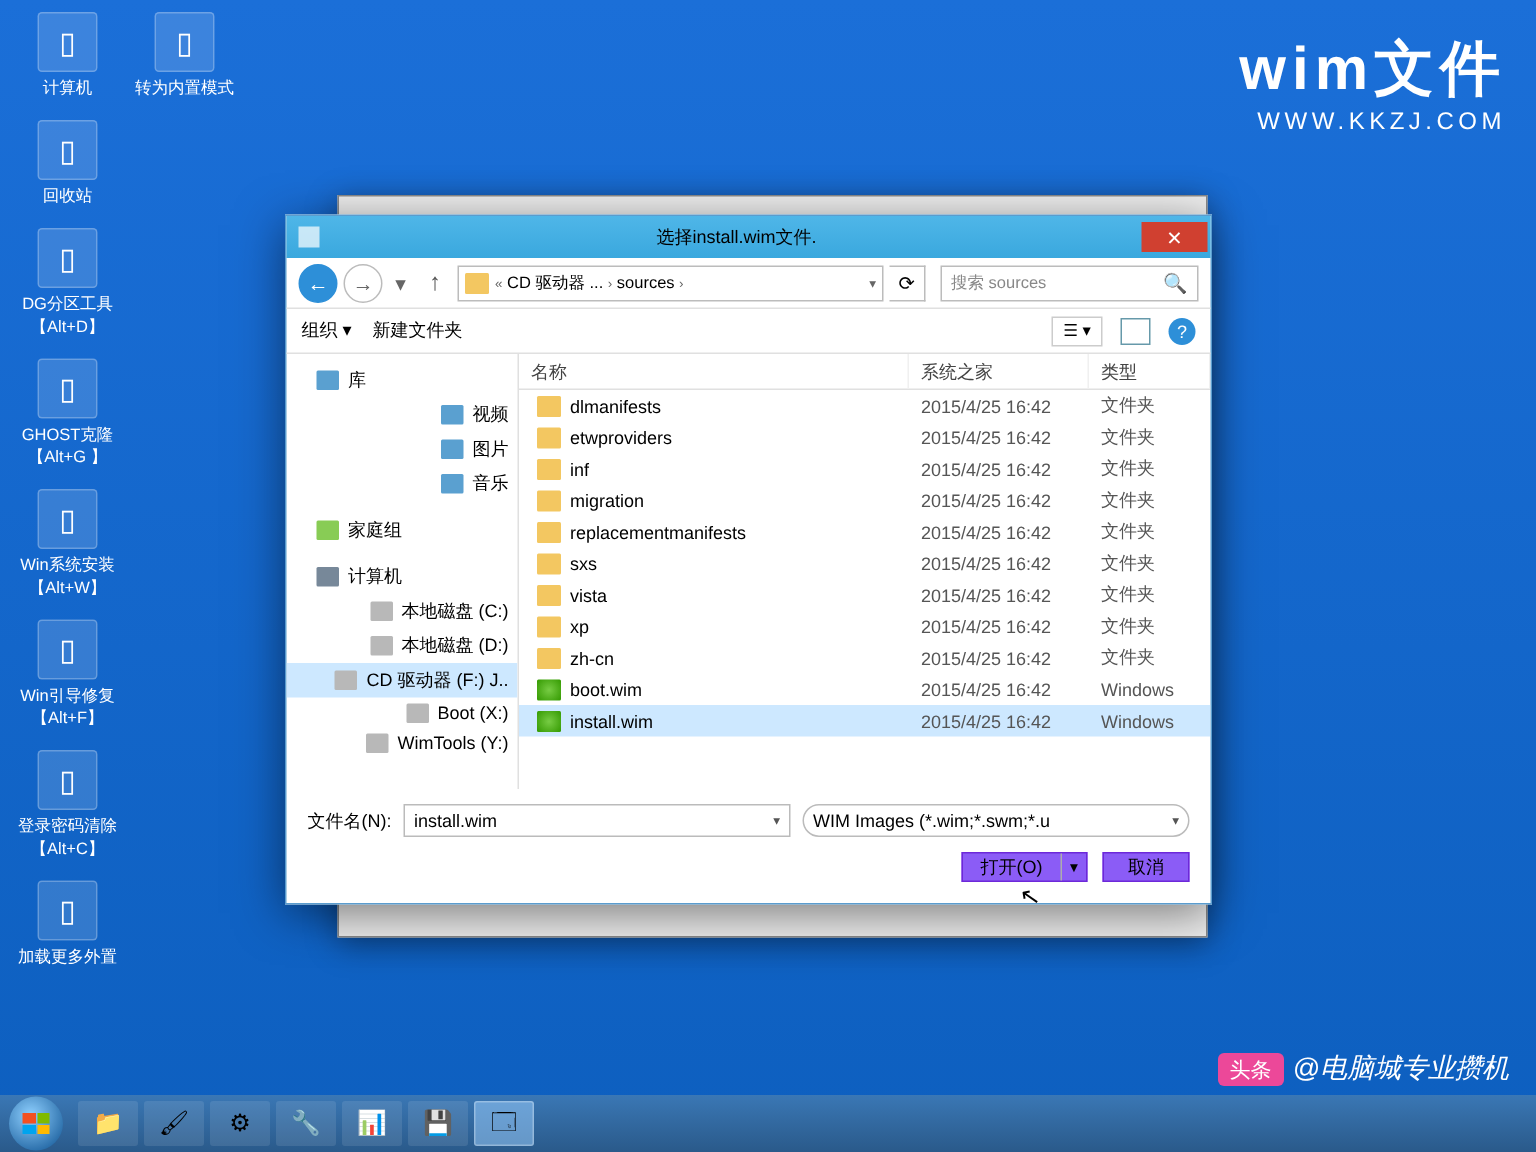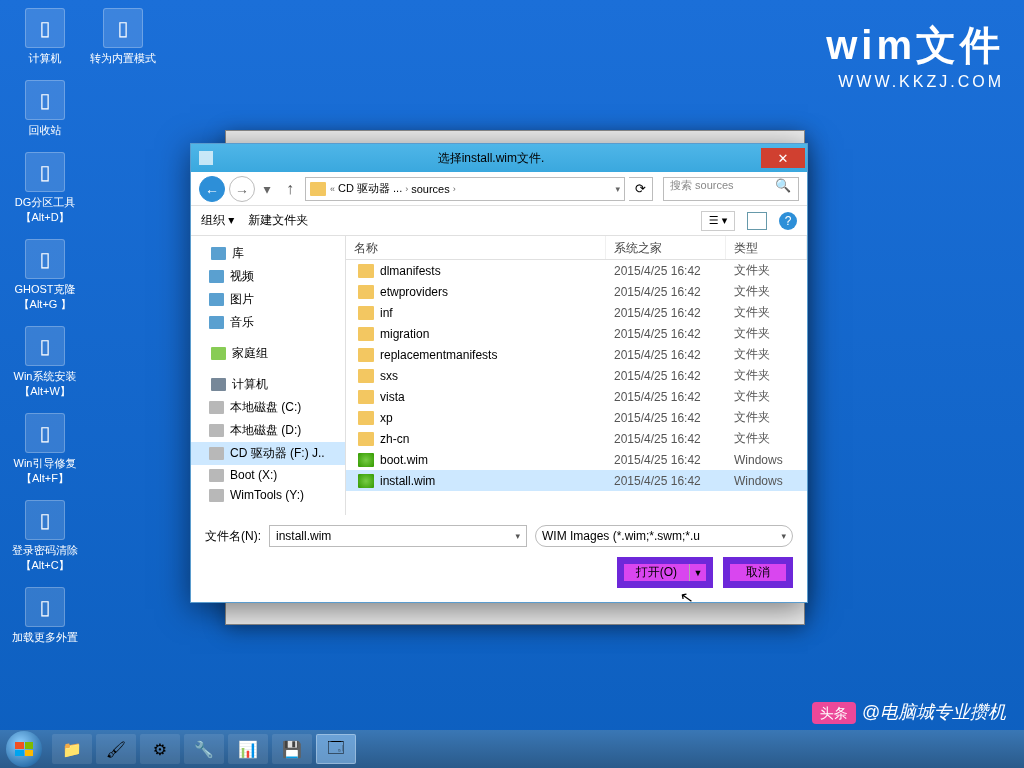--- a/index.html
+++ b/index.html
@@ -26,34 +26,34 @@
   .navrow { height:34px; display:flex; align-items:center; padding:4px 8px; gap:4px; border-bottom:1px solid #e0e0e0;}
   .navbtn { width:26px; height:26px; border-radius:50%; border:1px solid #bcbcbc; display:flex; align-items:center; justify-content:center; font-size:14px; color:#666; cursor:pointer;}
   .navbtn.active{ background:#2d8fd8; border-color:#2d8fd8; color:#fff;}
   .navbtn.arrowdown{ width:16px; border:none; border-radius:0;}
   .uparrow{ width:22px; height:22px; display:flex; align-items:center; justify-content:center; color:#555; cursor:pointer;}
   .addrbar { flex:1; height:24px; border:1px solid #bcbcbc; display:flex; align-items:center; font-size:11px; padding:0 4px; background:#fff; }
   .addrbar .seg{ padding:0 3px; cursor:pointer;}
   .addrbar .chev{ color:#666; font-size:9px;}
   .addrbar .foldericon{ width:16px; height:14px; background:#f3c761; border-radius:1px; margin-right:4px;}
   .refresh{ width:24px; height:24px; border:1px solid #bcbcbc; border-left:none; display:flex; align-items:center; justify-content:center; cursor:pointer; font-size:13px;}
-  .searchbar{ width:136px; height:24px; border:1px solid #bcbcbc; margin-left:6px; display:flex; padding:0 6px; font-size:11px; color:#888;gap:36px;}
+  .searchbar{ width:172px; height:24px; border:1px solid #bcbcbc; margin-left:6px; display:flex; align-items:center; padding:0 6px; font-size:11px; color:#888;gap:36px;}
   .searchbar .sicon{ margin-left:auto; color:#2d8fd8; font-size:13px;}
   .toolbar { height:30px; border-bottom:1px solid #e0e0e0; display:flex; align-items:center; padding:0 10px; font-size:12px;}
   .toolbar .left{ display:flex; gap:14px; }
   .toolbar .left span{ cursor:pointer;}
   .toolbar .right{ margin-left:auto; display:flex; gap:12px; align-items:center;}
   .toolbar .viewbtn{ width:34px; height:20px; border:1px solid #ccc; display:flex; align-items:center; justify-content:center; cursor:pointer; font-size:11px;}
   .toolbar .panebtn{ width:20px; height:18px; border:1px solid #69a; cursor:pointer;}
   .toolbar .help{ width:18px; height:18px; border-radius:50%; background:#2d8fd8; color:#fff; font-size:12px; display:flex; align-items:center; justify-content:center; cursor:pointer;}
   .body { flex:1; display:flex; overflow:hidden;}
   .sidebar { width:155px; border-right:1px solid #e0e0e0; padding:6px 0; font-size:12px; overflow:auto;}
   .sgroup { margin-bottom:8px;}
   .sitem { padding:3px 6px 3px 20px; display:flex; align-items:center; gap:6px; cursor:pointer;}
-  .sitem.child{ padding-left:18px;}
+  .sitem.child{ padding-left:18px;justify-content:flex-end;}
   .sitem.sel{ background:#cde8ff;}
   .sicon-sm{ width:15px; height:13px; background:#6fa3d8; border-radius:1px; flex-shrink:0;}
   .sicon-sm.drive{ background:#b8b8b8;}
   .sicon-sm.lib{ background:#5aa0d0;}
   .filearea { flex:1; display:flex; flex-direction:column; overflow:hidden; font-size:12px;}
   .colhead { height:24px; display:flex; border-bottom:1px solid #e0e0e0; color:#444;}
   .colhead div{ padding:4px 8px; border-right:1px solid #f0f0f0;}
   .c-name{ width:260px;} .c-date{ width:120px;} .c-type{ flex:1;}
   .flist{ flex:1; overflow:auto;}
   .frow{ height:21px; display:flex; align-items:center; cursor:pointer;}
@@ -62,21 +62,21 @@
   .frow .c-date, .frow .c-type{ padding-left:8px; color:#555;}
   .ficon{ width:16px; height:14px; background:#f3c761; border-radius:1px; flex-shrink:0;}
   .ficon.wim{ background:radial-gradient(circle,#7c4,#390);}
   .bottombar{ display:flex; align-items:center; padding:10px 14px; gap:8px; font-size:12px;}
   .bottombar label{ white-space:nowrap;}
   .combo{ flex:1; height:22px; border:1px solid #bbb; padding:0 6px; font-size:12px; background:#fff; display:flex; align-items:center;}
   .combo .cval{ flex:1;}
   .combo .carrow{ font-size:9px; color:#555;}
   .filter{ width:180px;border-radius:11px;}
   .btnrow{ display:flex; justify-content:flex-end; padding:0 14px 14px; gap:10px;}
-  .btn{ height:31px; border:7px solid #6d28d9; background:#d946ef; font-size:12px; padding:0 16px; cursor:pointer; display:flex; align-items:center;}
+  .btn{ height:20px; border:1px solid #6d28d9; background:#8b5cf6; font-size:12px; padding:0 16px; cursor:pointer; display:flex; align-items:center;}
   .btn.split{ padding:0;}
   .btn.split .main{ padding:0 12px; border-right:1px solid #adadad; height:100%; display:flex; align-items:center;}
   .btn.split .dd{ width:16px; display:flex; align-items:center; justify-content:center; font-size:9px;}
   .cursor{ position:absolute; left:680px; top:588px; font-size:16px; color:#000; pointer-events:none; transform:rotate(-10deg);}
   
   .taskbar{ position:absolute; left:0; right:0; bottom:0; height:38px; background:linear-gradient(#3a77b5,#2a5a8a); display:flex; align-items:center; padding:0 6px;}
   .startbtn{ width:36px; height:36px; border-radius:50%; background:radial-gradient(circle at 40% 35%, #8fd0ff, #0a4f8f); margin-right:8px; cursor:pointer; display:flex; align-items:center; justify-content:center;}
   .startbtn .flag{ width:18px; height:14px; display:grid; grid-template-columns:1fr 1fr; grid-template-rows:1fr 1fr; gap:1px;}
   .startbtn .flag span:nth-child(1){background:#f25022;} .startbtn .flag span:nth-child(2){background:#7fba00;}
   .startbtn .flag span:nth-child(3){background:#00a4ef;} .startbtn .flag span:nth-child(4){background:#ffb900;}

